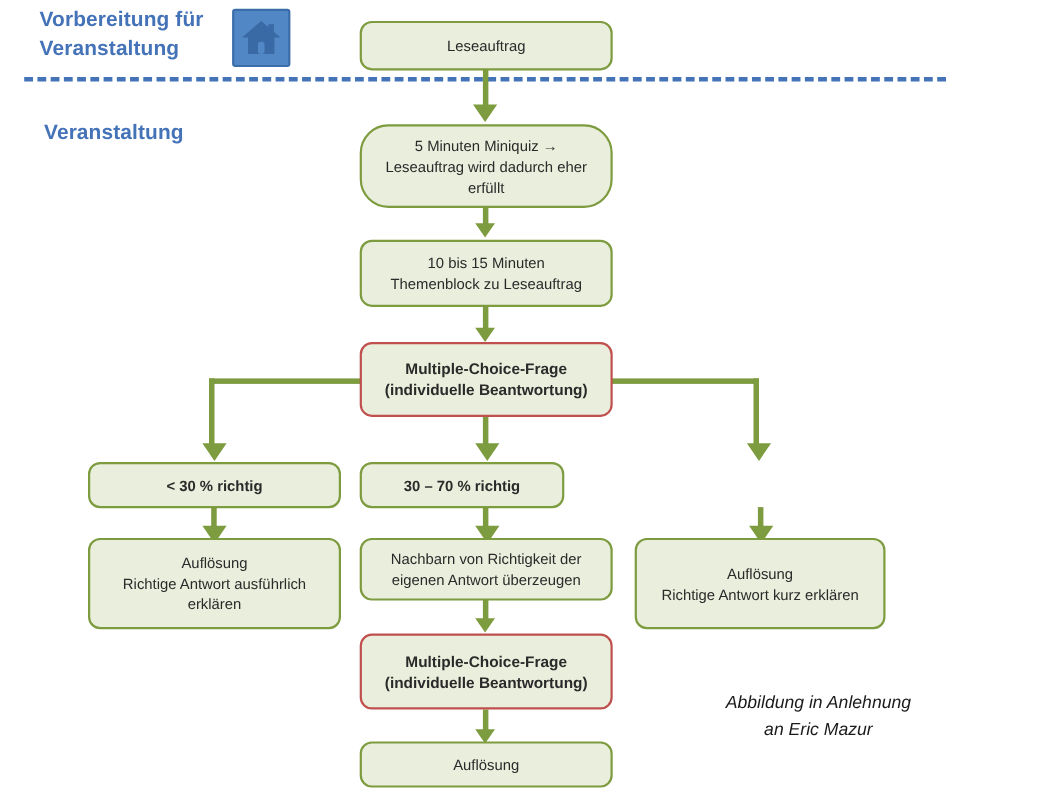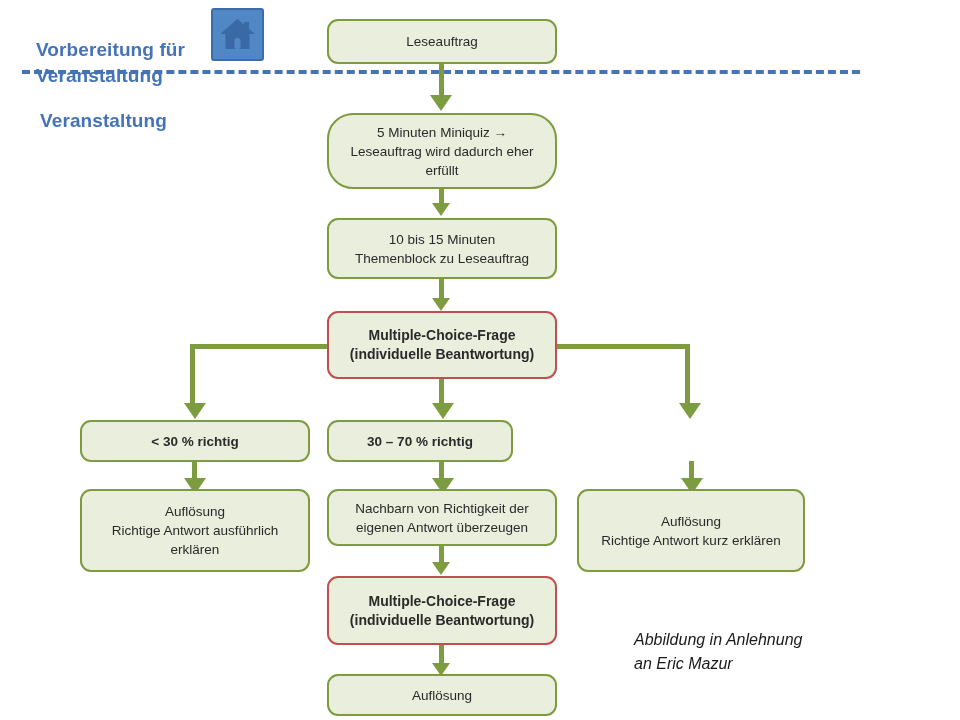--- a/index.html
+++ b/index.html
@@ -21,21 +21,21 @@
   
   .section-heading {
     position: absolute;
     color: #4573B8;
     font-weight: bold;
     font-size: 19px;
     line-height: 26px;
     letter-spacing: 0.1px;
     white-space: pre-line;
   }
-  #heading-prep { left: 36px; top: 6px; width: 190px; margin-top: 31px; }
+  #heading-prep { left: 36px; top: 6px; width: 190px; }
   #heading-event { left: 40px; top: 108px; width: 210px; }
 
   
   .house-icon {
     position: absolute;
     left: 211px;
     top: 8px;
     width: 53px;
     height: 53px;
     background: #5287C6;
@@ -106,20 +106,21 @@
   .attribution {
     position: absolute;
     left: 634px;
     top: 628px;
     width: 220px;
     font-style: italic;
     font-size: 16px;
     line-height: 24px;
     color: #1a1a1a;
     white-space: pre-line;
+    text-align: center;
   }
 </style>
 </head>
 <body>
 
 <div id="canvas">
 
   <div class="section-heading" id="heading-prep">Vorbereitung für
 Veranstaltung</div>
 

